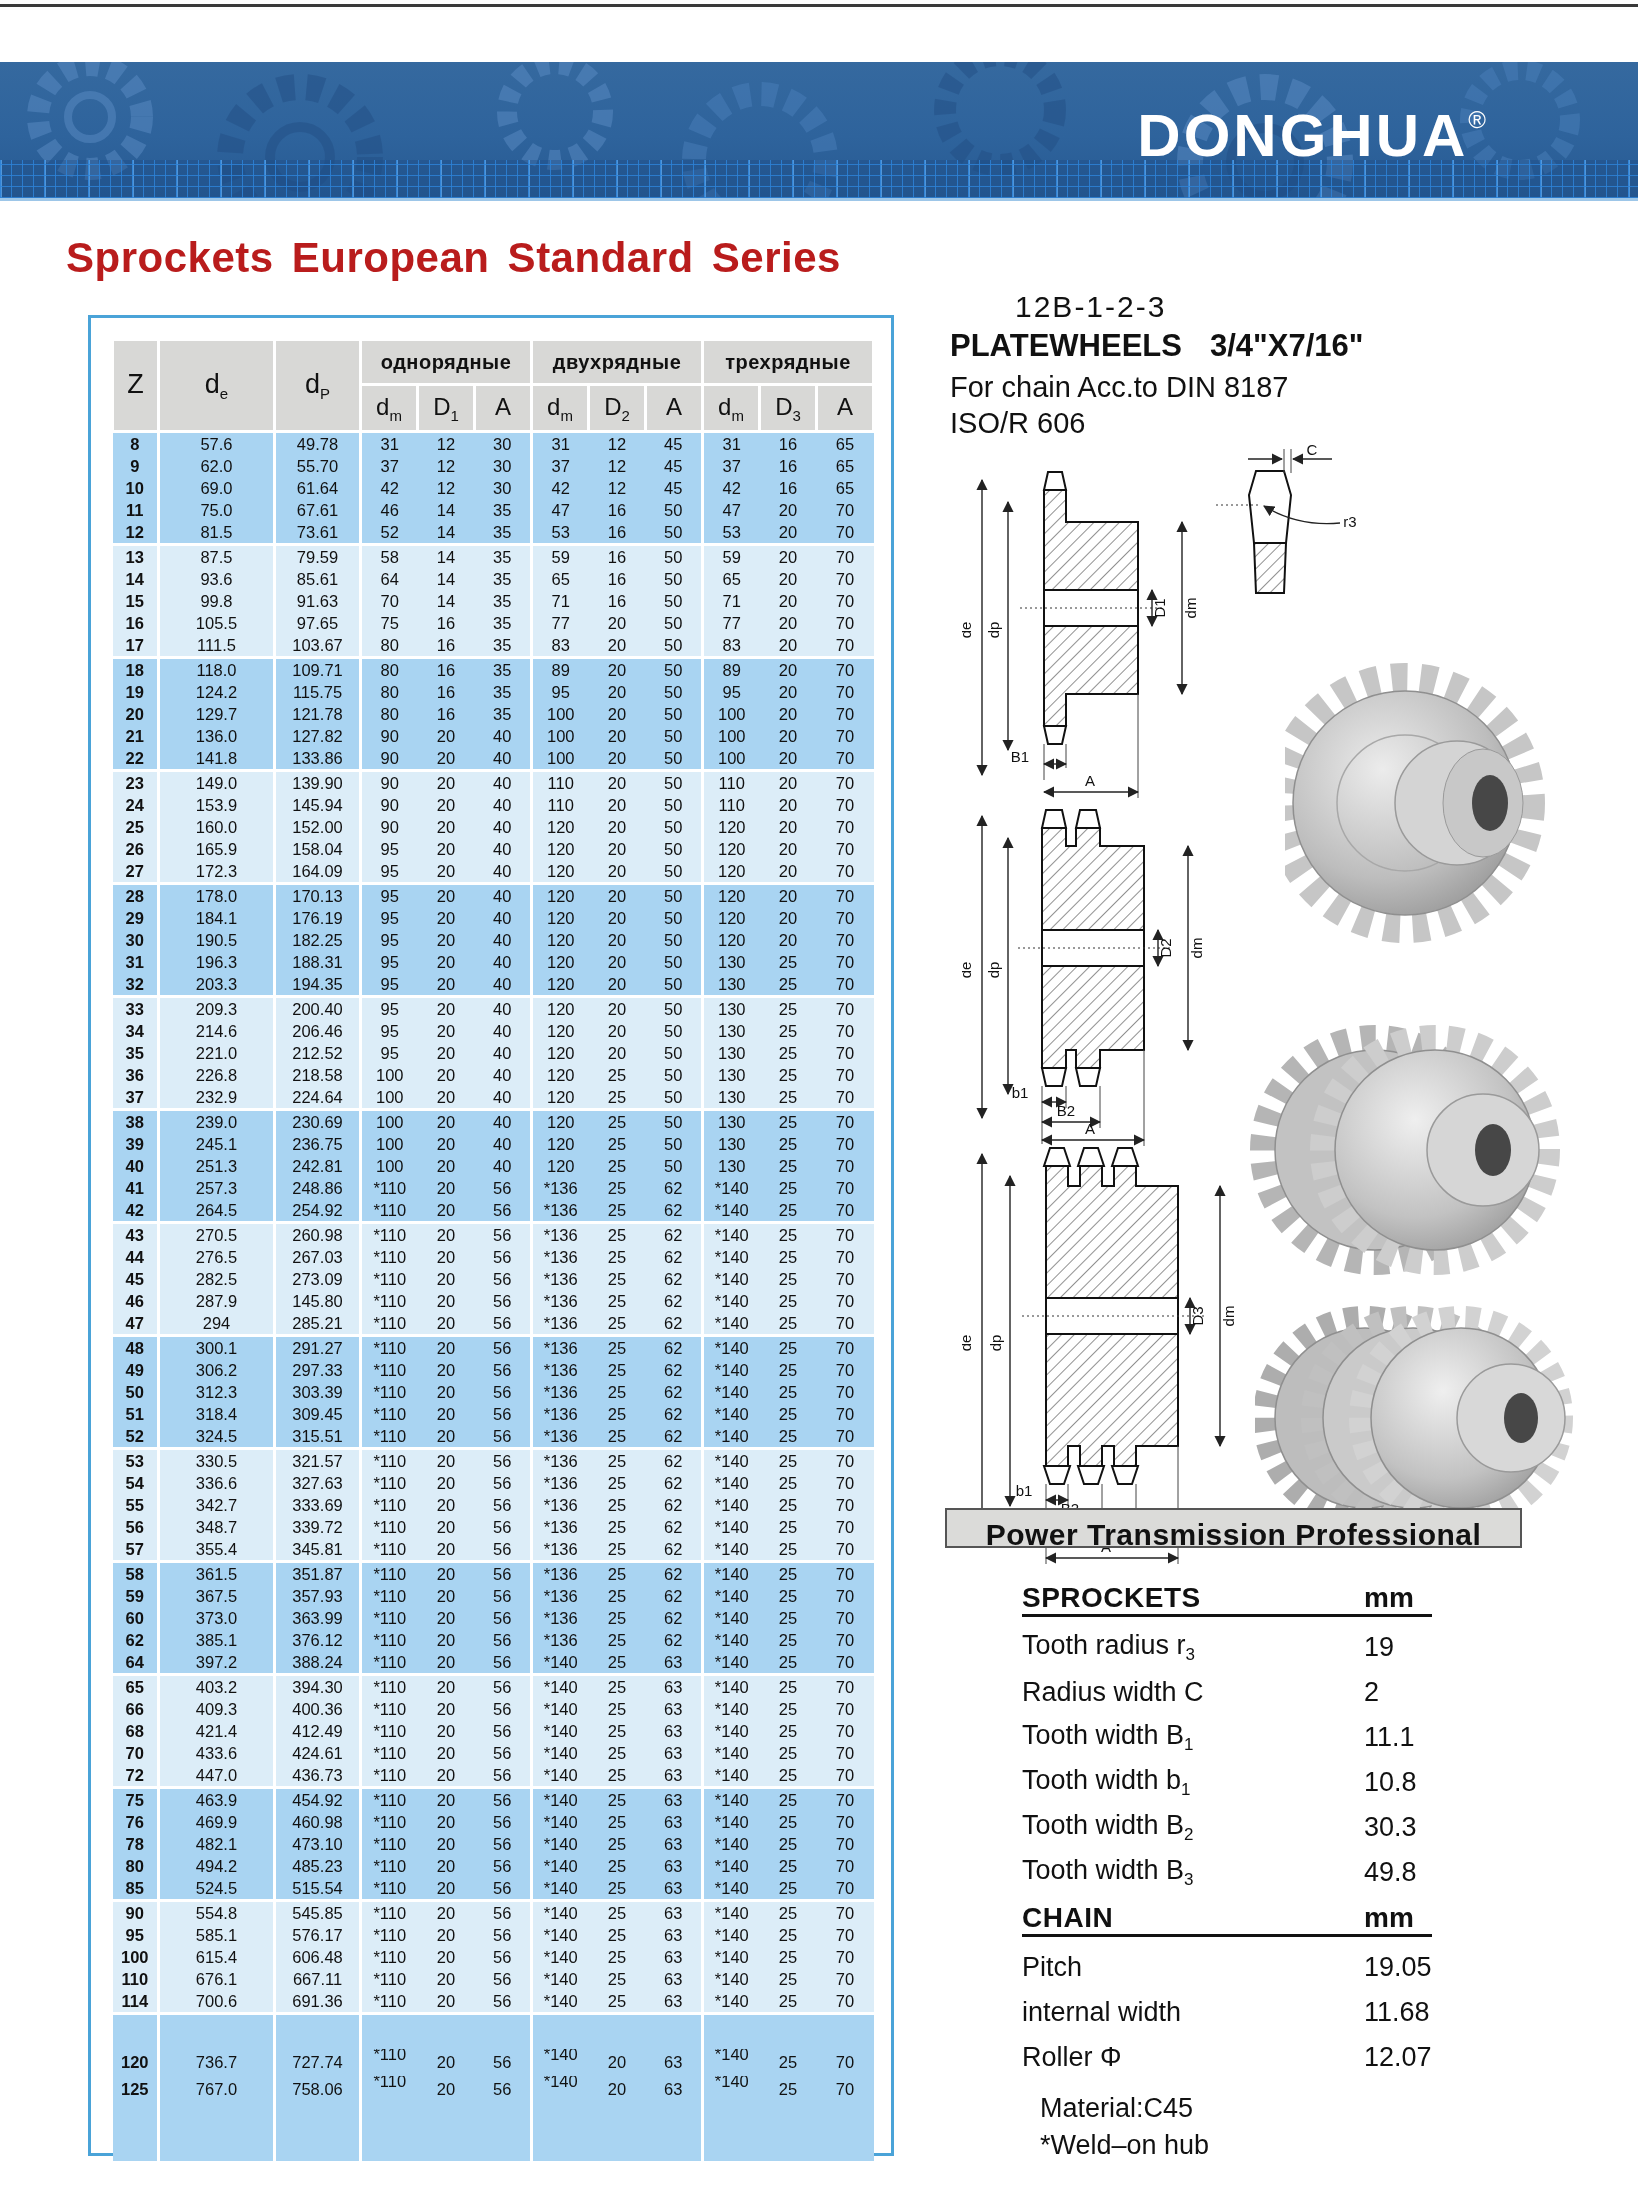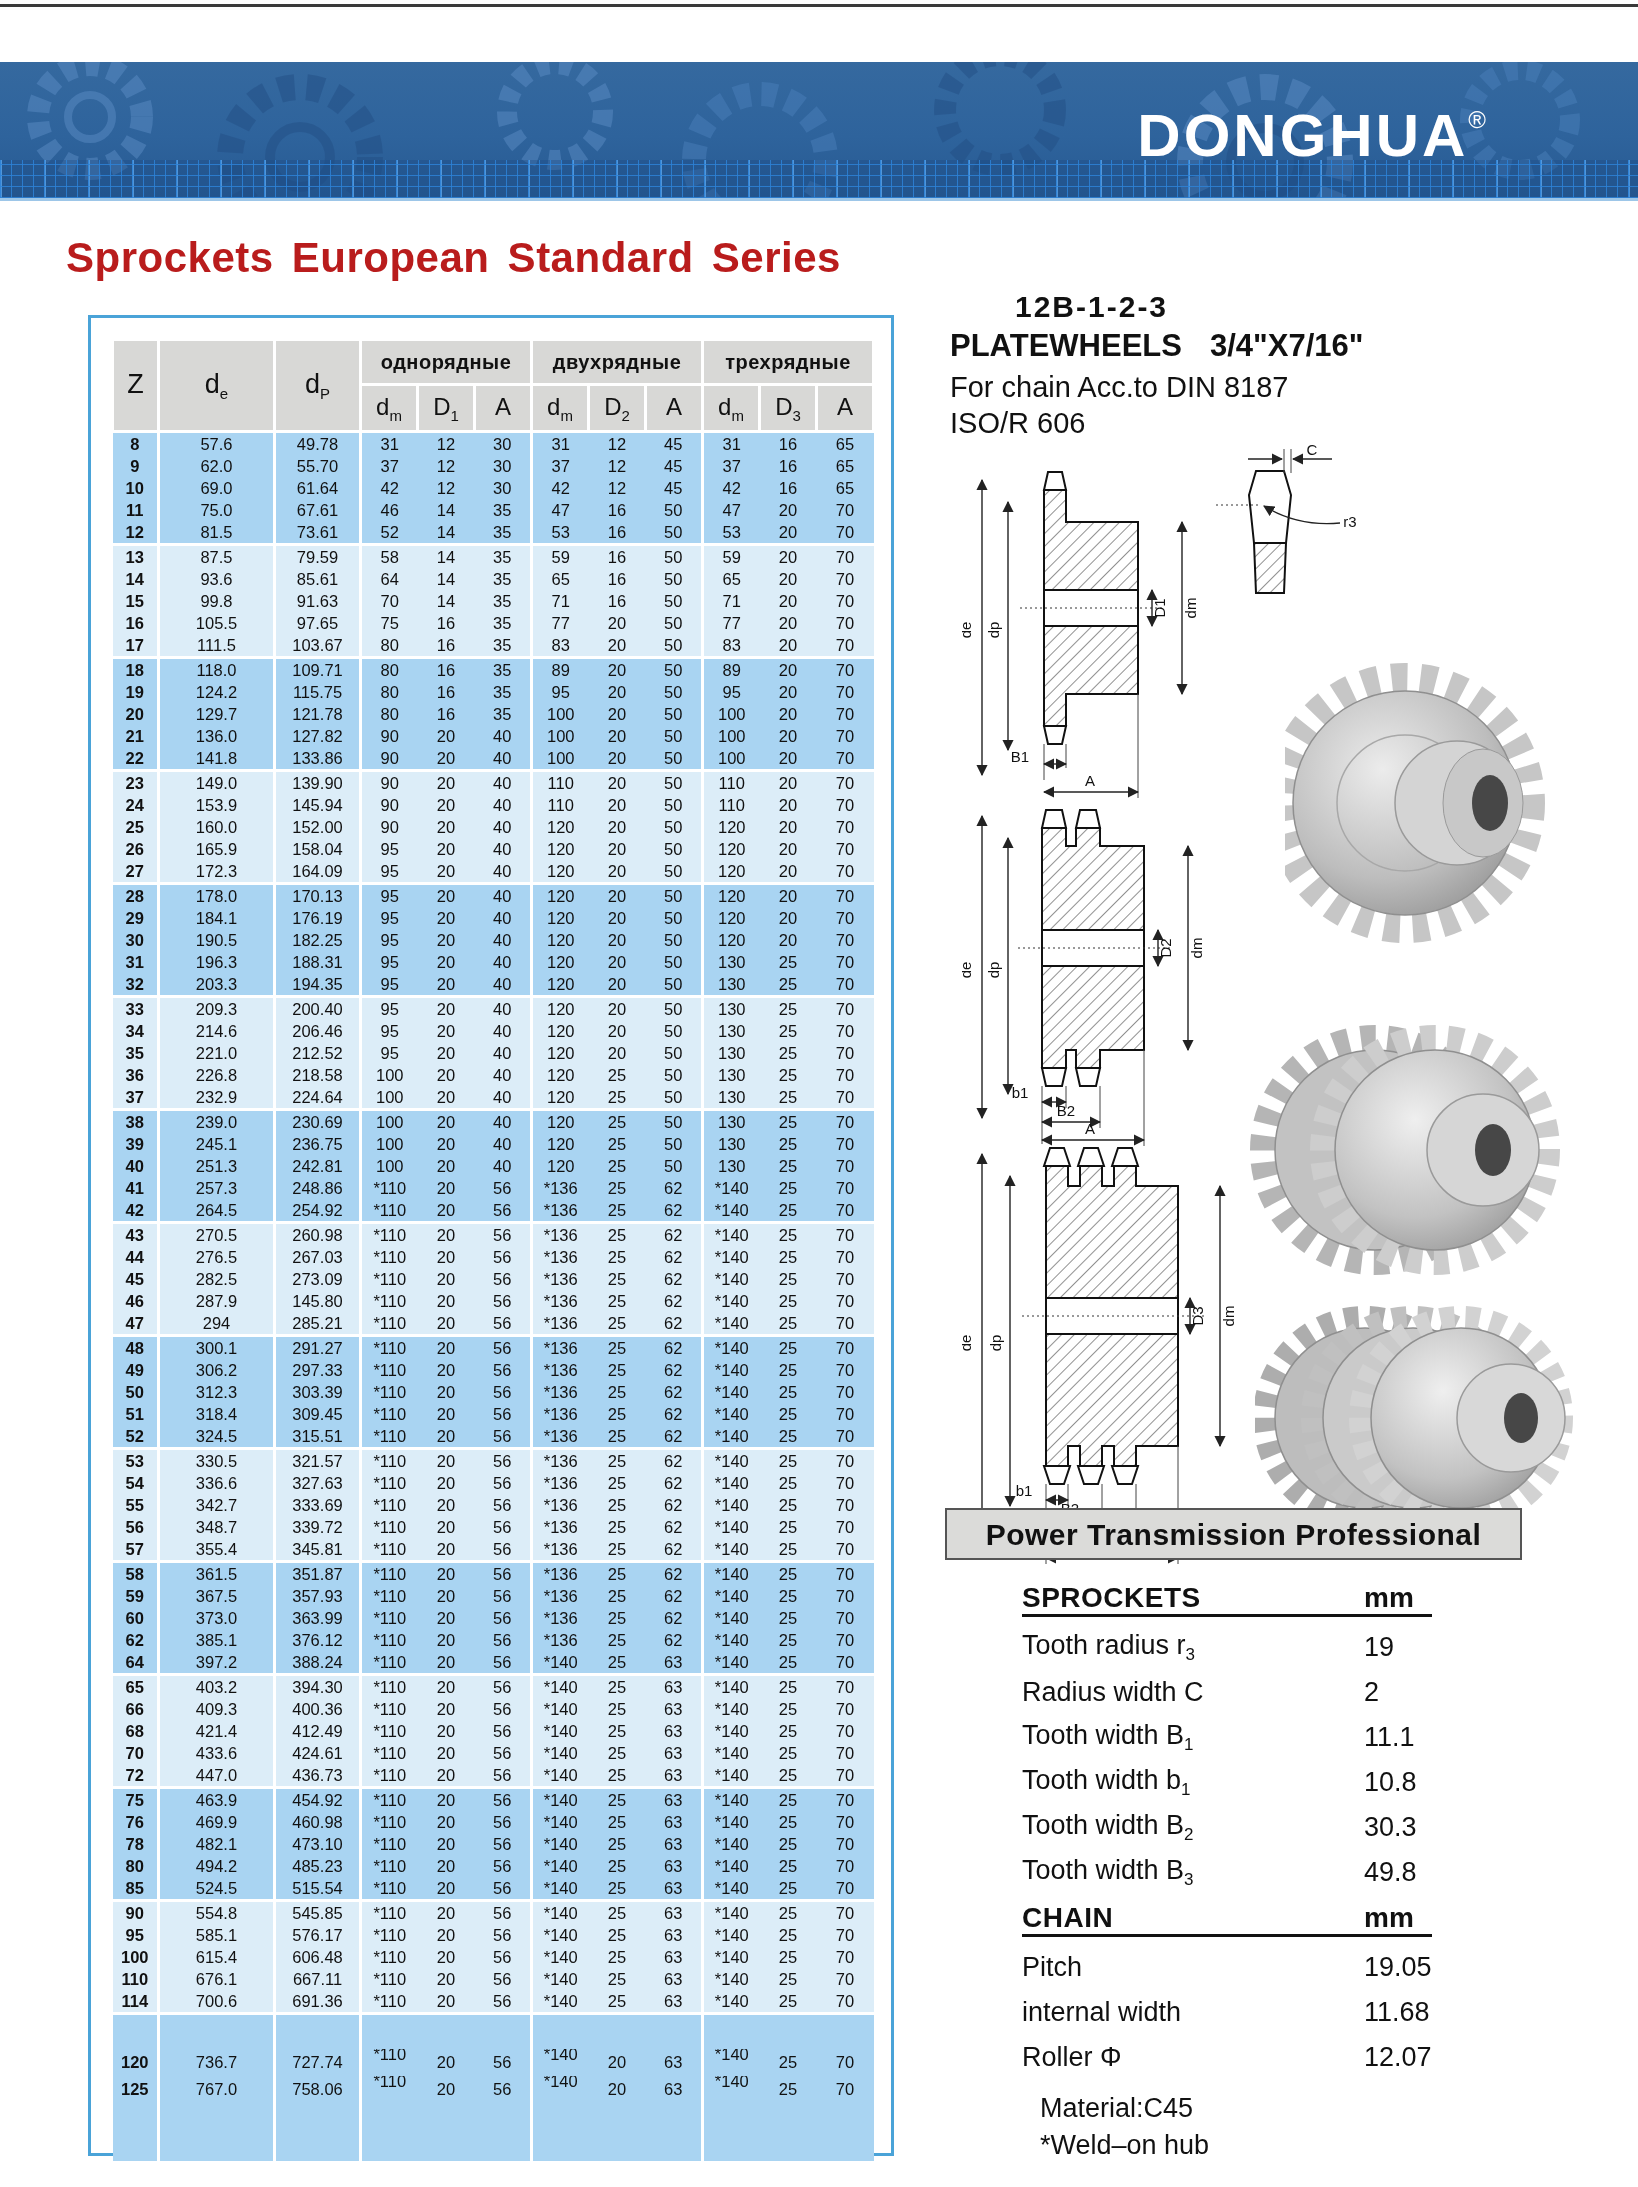--- a/index.html
+++ b/index.html
@@ -18,21 +18,21 @@
     background-image:
       repeating-linear-gradient(90deg, rgba(45,130,215,.85) 0 1px, transparent 1px 11px),
       repeating-linear-gradient(0deg, rgba(45,130,215,.85) 0 1px, transparent 1px 11px),
       repeating-linear-gradient(90deg, rgba(90,165,235,.8) 0 2px, transparent 2px 44px);}
   .brand{position:absolute;right:152px;top:28px;color:#fff;font-weight:bold;
     font-size:60px;letter-spacing:3px;line-height:60px;}
   .brand sup{font-size:24px;font-weight:normal;vertical-align:28px;letter-spacing:0;}
   
   .page-title{position:absolute;left:66px;top:234px;font-size:42px;font-weight:bold;
     color:#b91c1c;letter-spacing:.5px;word-spacing:6px;}
-  .model{position:absolute;left:1015px;top:290px;font-size:30px;font-weight:bold;letter-spacing:2px;}
+  .model{position:absolute;left:1015px;top:290px;font-size:30px;font-weight:normal;letter-spacing:2px;}
   .type-line{position:absolute;left:950px;top:328px;font-size:31px;font-weight:bold;}
   .type-line .gap{display:inline-block;width:28px;}
   .std1{position:absolute;left:950px;top:371px;font-size:29px;}
   .std2{position:absolute;left:950px;top:407px;font-size:29px;}
   
   .table-box{position:absolute;left:88px;top:315px;width:806px;height:1841px;
     border:3px solid #4aa3d8;background:#fff;box-sizing:border-box;padding:20px 0 0 20px;}
   table.main{border-collapse:collapse;table-layout:fixed;width:762px;}
   table.main th{background:#d8d8d6;border:3px solid #fff;padding:0;text-align:center;}
   th.h-grp{font-size:20px;font-weight:bold;height:42px;letter-spacing:.5px;}
@@ -51,21 +51,21 @@
   tr.ft td{height:27px;}
   .raise{position:relative;top:-8px;}
   
   .dwg{position:absolute;}
   .dlab{font-size:15px;fill:#111;font-family:"Liberation Sans",sans-serif;}
   .dim{stroke:#222;stroke-width:1.4;}
   .ext{stroke:#444;stroke-width:1;}
   .outline{fill:#fff;stroke:#111;stroke-width:2;}
   .ctr{stroke:#333;stroke-width:1;stroke-dasharray:2 3;}
   
-  .power{position:absolute;left:945px;top:1508px;width:577px;height:52px;
+  .power{position:absolute;left:945px;top:1508px;width:577px;height:40px;
     background:#dbdbd9;border:2px solid #555;box-sizing:border-box;
     font-size:30px;font-weight:bold;text-align:center;line-height:50px;letter-spacing:.5px;}
   
   .spec{position:absolute;width:410px;}
   .spec-head{position:relative;border-bottom:3px solid #111;height:32px;}
   .spec-title{font-size:28px;font-weight:bold;letter-spacing:.5px;}
   .spec-unit{position:absolute;left:342px;top:0;font-size:28px;font-weight:bold;}
   .spec-row{position:relative;height:45px;display:flex;align-items:center;}
   .spec-rows{margin-top:8px;}
   .spec-label{font-size:27px;}

